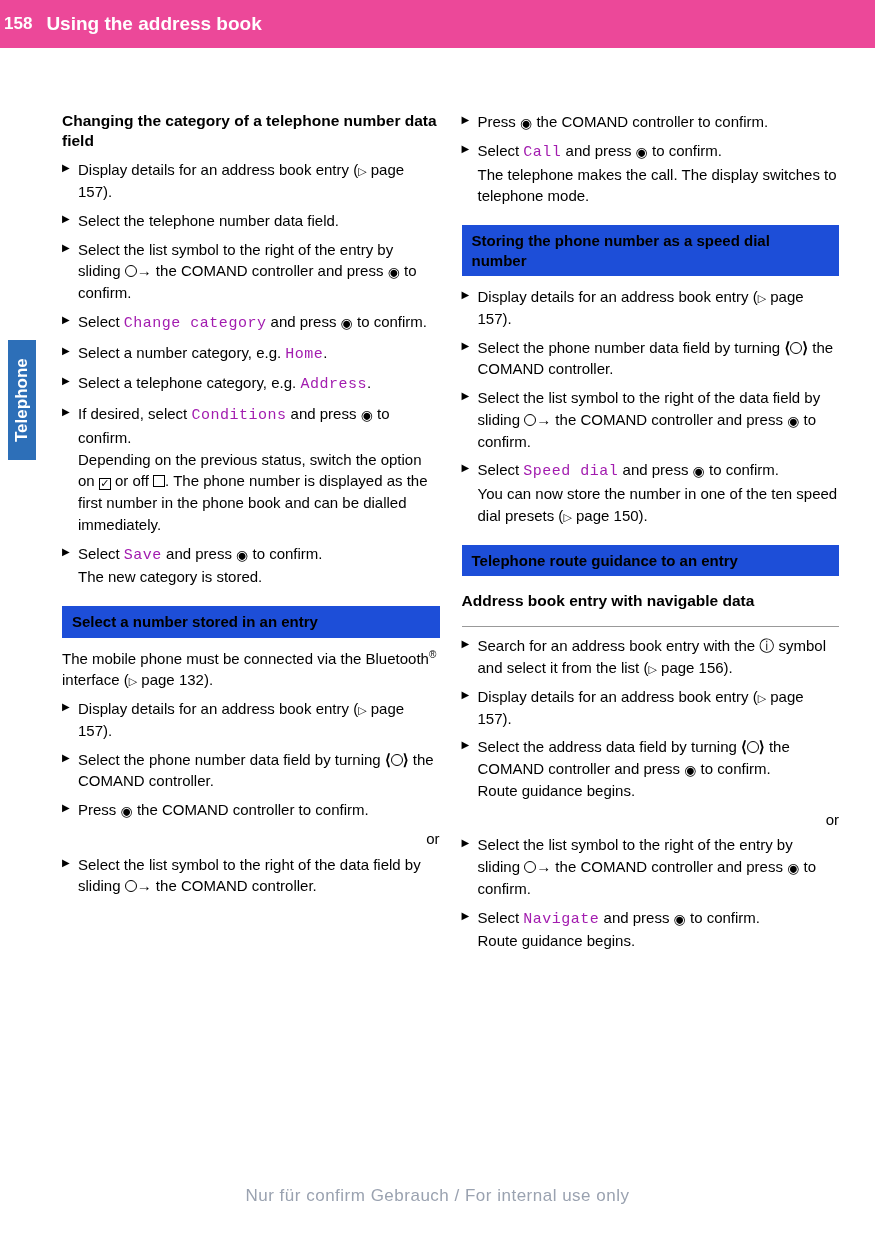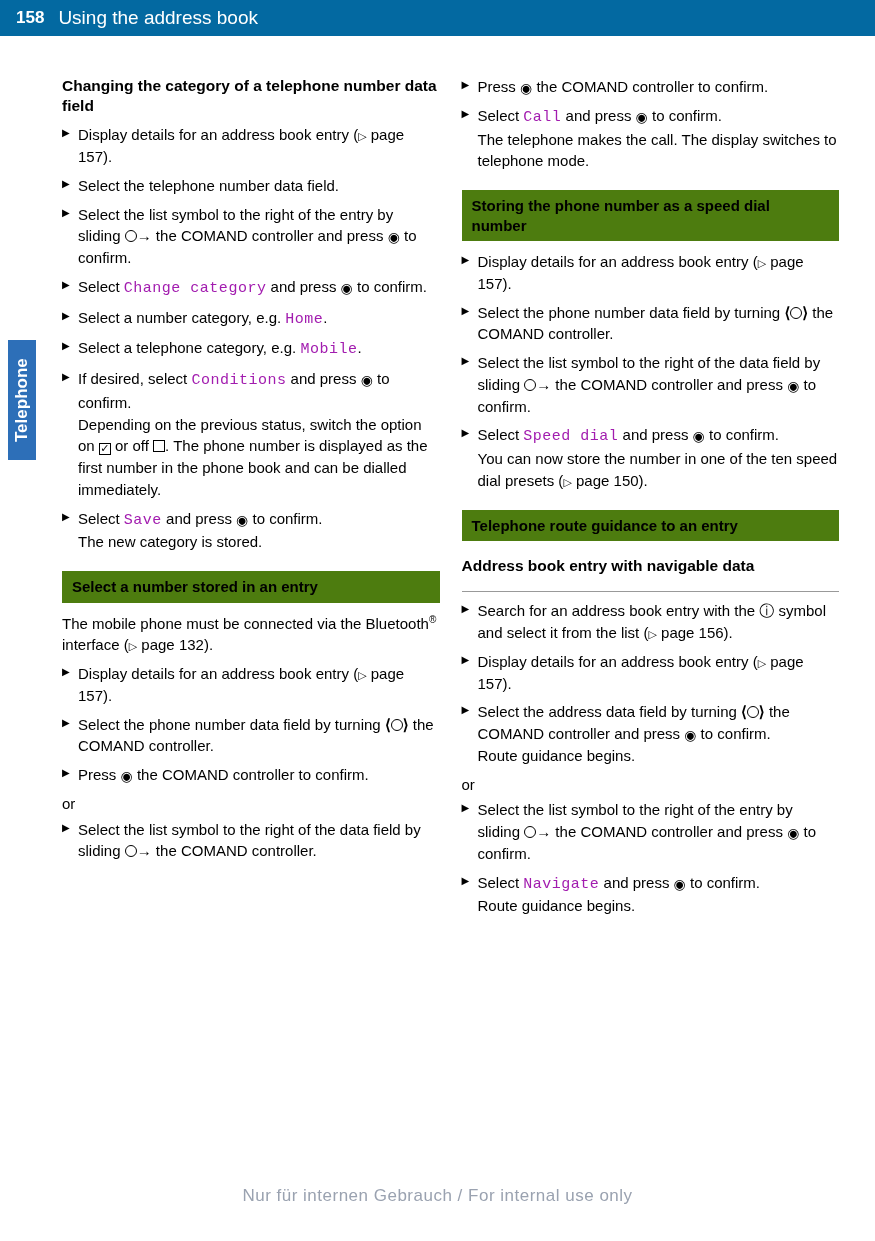--- a/index.html
+++ b/index.html
@@ -1,37 +1,37 @@
 <!DOCTYPE html>
 <html><head>
 <meta charset="utf-8">
 <style>
   * { box-sizing: border-box; margin: 0; padding: 0; }
   body { font-family: Arial, Helvetica, sans-serif; font-size: 15px; line-height: 1.45; color: #000; width: 875px; height: 1241px; position: relative; background: #fff; }
-  .header { background: #0369a1; color: #fff; height: 36px; display: flex; align-items: center; padding-left: 16px; }
+  .header { background: #ec4899; color: #fff; height: 48px; display: flex; align-items: center; padding-left: 4px; }
   .page-num { font-weight: bold; font-size: 17px; margin-right: 14px; }
-  .chapter { font-weight: normal; font-size: 19px; }
+  .chapter { font-weight: bold; font-size: 19px; }
   .side-tab { position: absolute; left: 8px; top: 340px; background: #2d6fb8; color: #fff; width: 28px; height: 120px; writing-mode: vertical-rl; transform: rotate(180deg); display: flex; align-items: center; justify-content: center; font-weight: bold; font-size: 17px; }
-  .columns { display: flex; gap: 22px; padding: 40px 36px 0 62px; }
+  .columns { display: flex; gap: 22px; padding: 40px 36px 0 62px; margin-top: 23px; }
   .col { flex: 1; }
   h2 { font-size: 15.5px; font-weight: bold; margin-bottom: 8px; line-height: 1.3; }
   h3 { font-size: 15.5px; font-weight: bold; border-bottom: 1px solid #999; padding-bottom: 14px; margin: 14px 0 8px; }
-  .grayhead { background: #4d7c0f; font-weight: bold; font-size: 15px; padding: 6px 10px; margin: 18px 0 10px; line-height: 1.3; }
+  .grayhead { background: #1d4ed8; font-weight: bold; font-size: 15px; padding: 6px 10px; margin: 18px 0 10px; line-height: 1.3; }
   ul { list-style: none; padding: 0; }
   li { position: relative; padding-left: 16px; margin-bottom: 7px; }
   li .bul { position: absolute; left: 0; top: 2px; font-size: 10px; }
   p { margin-bottom: 7px; }
   .mono { font-family: "Courier New", monospace; color: #a21caf; letter-spacing: .5px; }
   .icon-circle { width: 12px; height: 12px; border: 1px solid #000; border-radius: 50%; display: inline-block; vertical-align: -1px; }
   .icon-press { font-size: 14px; display:inline-block; transform: translateY(1px);}
   .icon-tri { font-size: 11px; vertical-align: 0; }
   .icon-box-check { width: 12px; height: 12px; border: 1px solid #000; display: inline-flex; align-items: center; justify-content: center; font-size: 11px; line-height: 1; vertical-align: -1px; }
   .icon-box-empty { width: 12px; height: 12px; border: 1px solid #000; display: inline-block; vertical-align: -1px; }
   .sup { font-size: 10px; vertical-align: super; }
-  .or { margin: 4px 0 4px 0; }
+  .or { margin: 4px 0 4px 0; text-align: right; }
   .footer { position: absolute; bottom: 32px; left: 0; right: 0; text-align: center; color: #9aa2b0; font-size: 17px; letter-spacing: .5px; }
 </style>
 </head>
 <body>
 
 <div class="header">
   <span class="page-num">158</span>
   <span class="chapter">Using the address book</span>
 </div>
 
@@ -40,21 +40,21 @@
 <div class="columns">
 
   <div class="col">
     <h2>Changing the category of a telephone number data field</h2>
     <ul>
       <li><span class="bul">▶</span>Display details for an address book entry (<span class="icon-tri">▷</span> page 157).</li>
       <li><span class="bul">▶</span>Select the telephone number data field.</li>
       <li><span class="bul">▶</span>Select the list symbol to the right of the entry by sliding <span class="icon-circle"></span>→ the COMAND controller and press <span class="icon-press">◉</span> to confirm.</li>
       <li><span class="bul">▶</span>Select <span class="mono">Change category</span> and press <span class="icon-press">◉</span> to confirm.</li>
       <li><span class="bul">▶</span>Select a number category, e.g. <span class="mono">Home</span>.</li>
-      <li><span class="bul">▶</span>Select a telephone category, e.g. <span class="mono">Mobile</span>.</li>
+      <li><span class="bul">▶</span>Select a telephone category, e.g. <span class="mono">Address</span>.</li>
       <li><span class="bul">▶</span>If desired, select <span class="mono">Conditions</span> and press <span class="icon-press">◉</span> to confirm.<br>Depending on the previous status, switch the option on <span class="icon-box-check">✓</span> or off <span class="icon-box-empty"></span>. The phone number is displayed as the first number in the phone book and can be dialled immediately.</li>
       <li><span class="bul">▶</span>Select <span class="mono">Save</span> and press <span class="icon-press">◉</span> to confirm.<br>The new category is stored.</li>
     </ul>
 
     <div class="grayhead">Select a number stored in an entry</div>
     <p>The mobile phone must be connected via the Bluetooth<span class="sup">®</span> interface (<span class="icon-tri">▷</span> page 132).</p>
 
     <ul>
       <li><span class="bul">▶</span>Display details for an address book entry (<span class="icon-tri">▷</span> page 157).</li>
       <li><span class="bul">▶</span>Select the phone number data field by turning <b>⟨</b><span class="icon-circle"></span><b>⟩</b> the COMAND controller.</li>
@@ -88,13 +88,13 @@
       <li><span class="bul">▶</span>Select the address data field by turning <b>⟨</b><span class="icon-circle"></span><b>⟩</b> the COMAND controller and press <span class="icon-press">◉</span> to confirm.<br>Route guidance begins.</li>
     </ul>
     <p class="or">or</p>
     <ul>
       <li><span class="bul">▶</span>Select the list symbol to the right of the entry by sliding <span class="icon-circle"></span>→ the COMAND controller and press <span class="icon-press">◉</span> to confirm.</li>
       <li><span class="bul">▶</span>Select <span class="mono">Navigate</span> and press <span class="icon-press">◉</span> to confirm.<br>Route guidance begins.</li>
     </ul>
   </div>
 </div>
 
-<div class="footer">Nur für internen Gebrauch / For internal use only</div>
+<div class="footer">Nur für confirm Gebrauch / For internal use only</div>
 
 </body></html>

